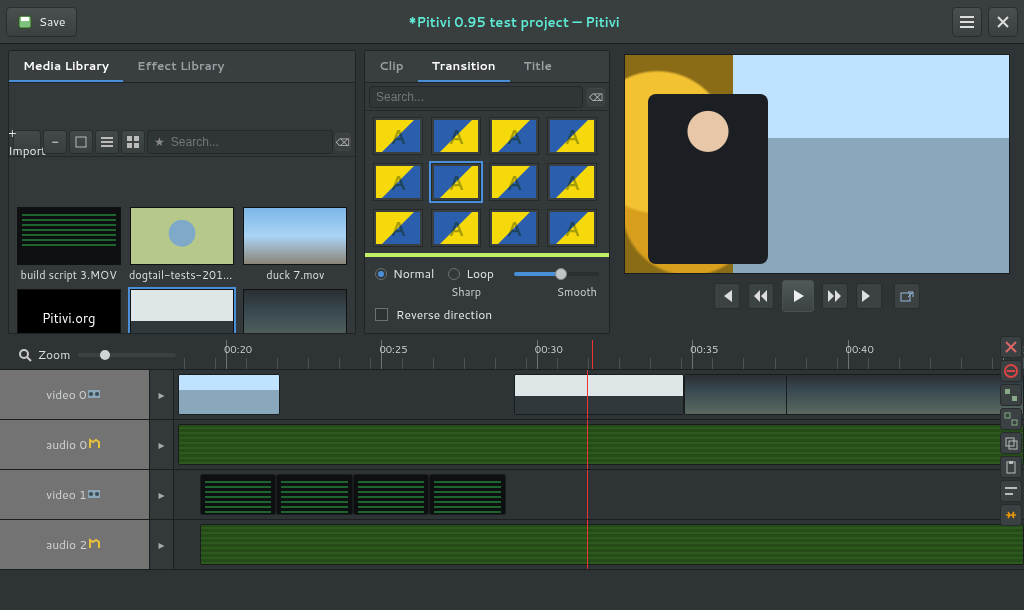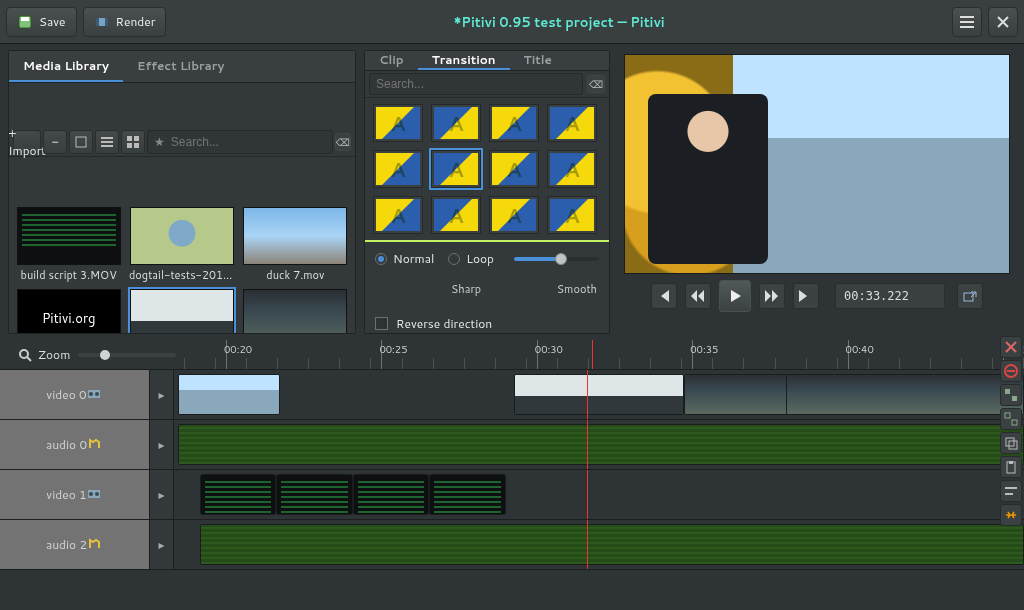--- a/index.html
+++ b/index.html
@@ -34,21 +34,21 @@
 .mitem.sel .mname { background: #4a90d9; color:#fff; padding: 0 2px; border-radius:2px; }
 
 .tsearchrow { height: 28px; display:flex; align-items:center; padding: 2px 4px; border-bottom:1px solid #242829; gap:4px; }
 .tsearchrow input { flex:1; background:#303537; border:1px solid #242829; border-radius:3px; height:22px; color:#ddd; padding:0 6px; font-size:12px; }
 .tgrid { display:grid; grid-template-columns: repeat(4, 50px); grid-auto-rows: 38px; gap:8px; padding:6px 8px; justify-content: start; }
 .tcell { width:50px; height:38px; background:#3a3f3f; border:1px solid #242829; display:flex; align-items:center; justify-content:center; cursor:pointer; position:relative; }
 .tcell.sel { outline:2px solid #4a90d9; }
 .ticon { width:44px; height:32px; background:linear-gradient(135deg,#f5d90a 0 49%, #2b5fae 51% 100%); position:relative; display:flex; align-items:center; justify-content:center; }
 .ticon::after { content:"A"; font-weight:700; font-size:20px; color:#4a6; mix-blend-mode:multiply; color:#6b7d2f; opacity:.55; }
 .ticon.alt { background:linear-gradient(135deg,#2b5fae 0 49%, #f5d90a 51% 100%); }
-.tcontrols { padding:8px 10px; display:flex; flex-direction:column; gap:14px; border-top:2px solid #bef264;text-align:right; }
+.tcontrols { padding:8px 10px; display:flex; flex-direction:column; gap:2px; border-top:4px solid #bef264;text-align:right; }
 .radio-row { display:flex; align-items:center; gap:14px; }
 .radio { display:inline-flex; align-items:center; gap:6px; cursor:pointer; }
 .rdot { width:12px; height:12px; border-radius:50%; border:1px solid #6b7173; display:inline-block; position:relative; }
 .rdot.on::after { content:""; position:absolute; inset:2px; background:#4a90d9; border-radius:50%; }
 .slider { flex:1; height:4px; background:#2a2e30; border-radius:2px; position:relative; }
 .slider .fill { position:absolute; left:0; top:0; bottom:0; background:#4a90d9; border-radius:2px; }
 .slider .knob { width:12px; height:12px; background:#bfc4c6; border-radius:50%; position:absolute; top:-4px; transform:translateX(-50%); border:1px solid #888; }
 .sslabels { display:flex; justify-content:space-between; font-size:11px; color:#ccc; padding: 0 2px 0 76px; }
 .checkrow { display:flex; align-items:center; gap:8px; padding-top:4px; }
 .chk { width:13px; height:13px; border:1px solid #6b7173; background:#2d3234; display:inline-block; }
@@ -107,30 +107,20 @@
 <div class="titlebar">
   <div class="tbtn">
     <span class="ico">
       <svg width="16" height="16">
           <rect x="2" y="2" width="12" height="12" rx="2" fill="#7ec27e" stroke="#2e5b1e"></rect>
           <rect x="4" y="3" width="8" height="4" fill="#fff"></rect>
         </svg>
     </span>
     <span>Save</span>
   </div>
-  <div class="tbtn">
-    <span class="ico">
-      <svg width="16" height="16">
-          <rect x="2" y="4" width="12" height="8" rx="1" fill="#7aa2c4"></rect>
-          <rect x="2" y="4" width="3" height="8" fill="#3a5a78"></rect>
-          <rect x="11" y="4" width="3" height="8" fill="#3a5a78"></rect>
-        </svg>
-    </span>
-    <span>Render</span>
-  </div>
   <div class="title">*Pitivi 0.95 test project — Pitivi</div>
   <div class="sqbtn">
     <svg width="14" height="12">
         <rect width="14" height="2" fill="#ddd"></rect>
         <rect y="5" width="14" height="2" fill="#ddd"></rect>
         <rect y="10" width="14" height="2" fill="#ddd"></rect>
       </svg>
   </div>
   <div class="sqbtn">
     <svg width="12" height="12">
@@ -340,23 +330,20 @@
         </div>
       <div class="pctrlbtn">
           <svg width="14" height="12">
             <path d="M0 0l6 6-6 6zM7 0l6 6-6 6z" fill="#ddd"></path>
           </svg>
         </div>
       <div class="pctrlbtn">
           <svg width="14" height="12">
             <path d="M12 0v12M0 0l8 6-8 6z" fill="#ddd"></path>
           </svg>
-        </div>
-      <div class="timebox">
-          <span>00:33.222</span>
         </div>
       <div class="pctrlbtn" style="margin-left:4px;">
           <svg width="14" height="12">
             <rect x="1" y="3" width="9" height="8" fill="none" stroke="#9bd"></rect>
             <path d="M8 2l5 0 0 5" fill="none" stroke="#9bd"></path>
             <path d="M13 2l-5 5" stroke="#9bd"></path>
           </svg>
         </div>
     </div>
   </div>

